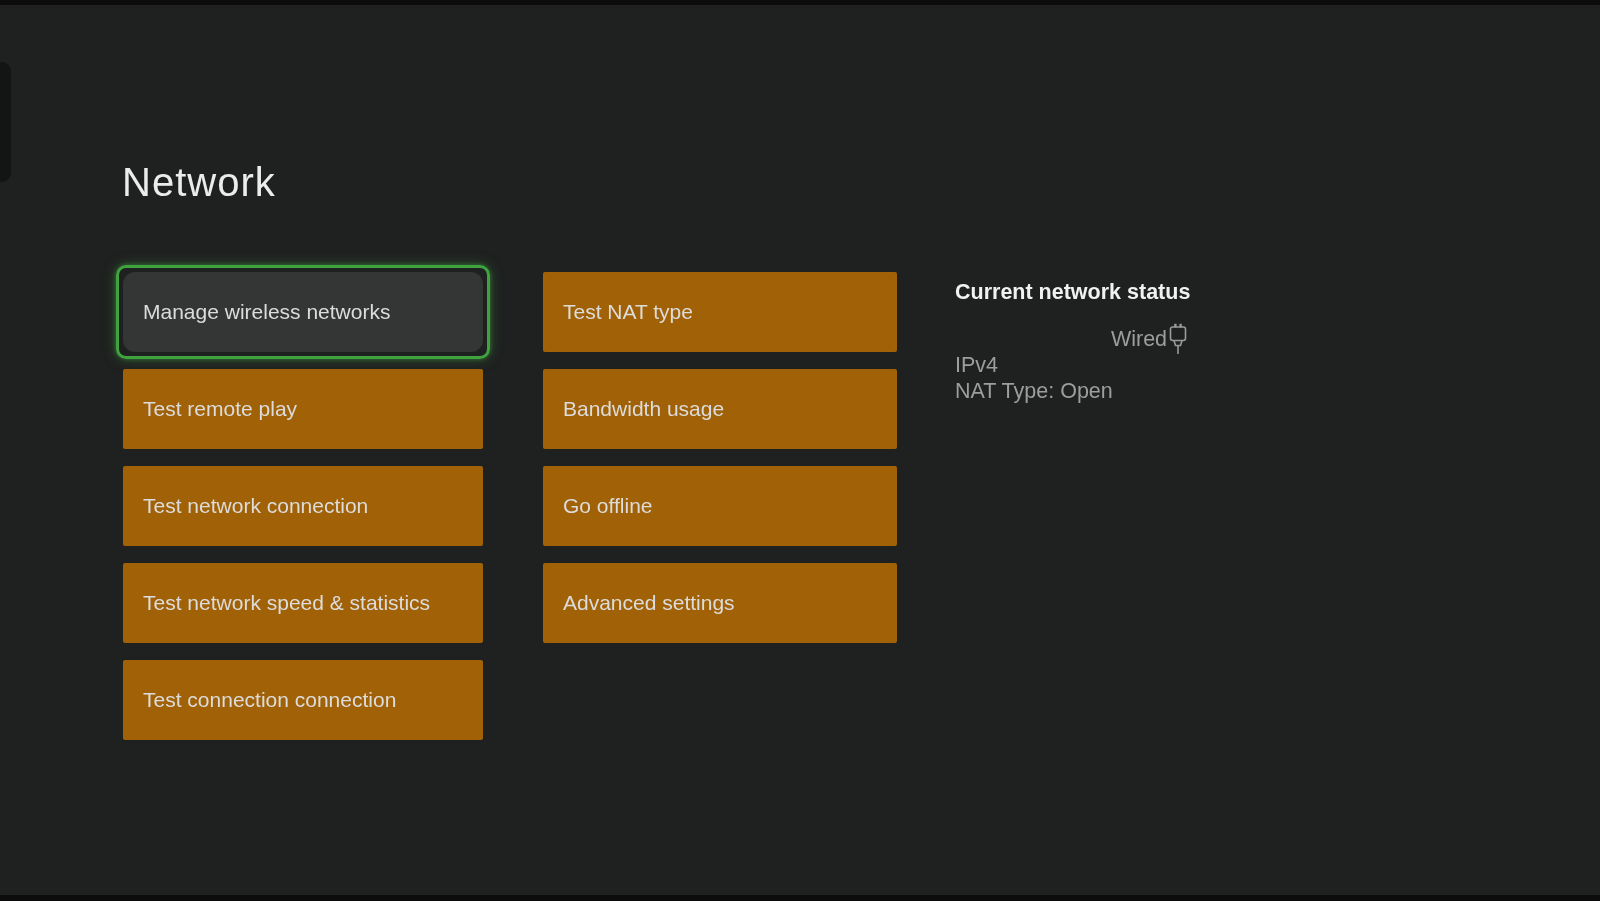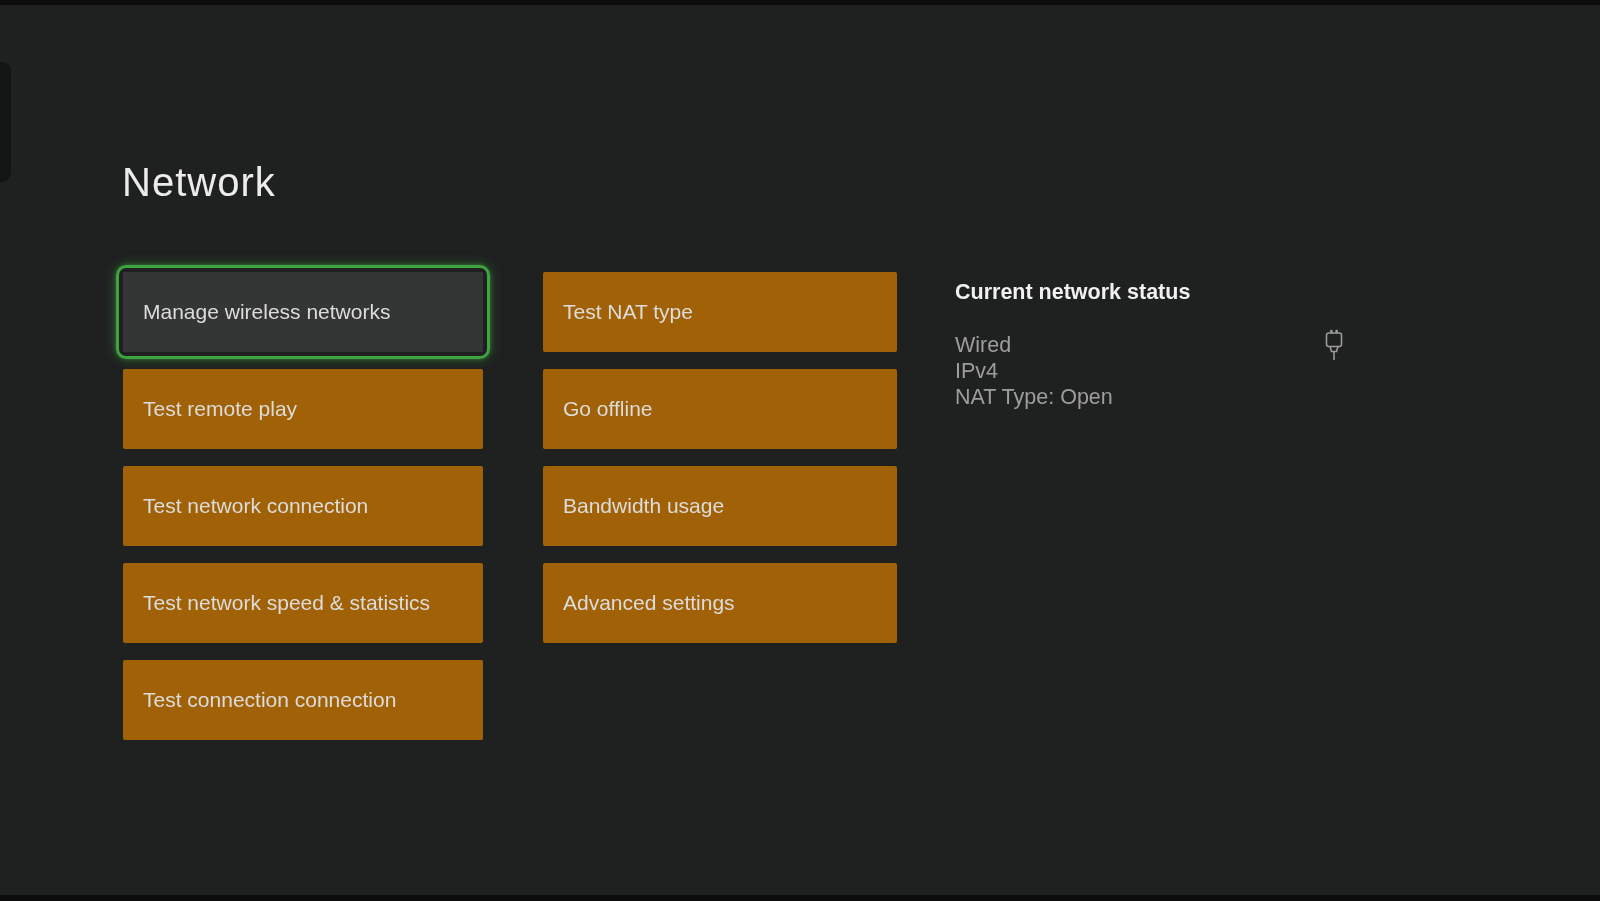--- a/index.html
+++ b/index.html
@@ -49,35 +49,35 @@
   .focus-ring {
     border: 3px solid #3fa43f;
     border-radius: 10px;
     padding: 4px;
     margin: -7px -7px 10px -7px;
     box-shadow: 0 0 14px rgba(70, 180, 70, 0.35), 0 0 4px rgba(70, 180, 70, 0.5);
   }
   .focus-ring .menu-btn {
     margin-bottom: 0;
     background: #343535;
-    border-radius: 1px;
+    border-radius: 12px;
     text-align: right;
   }
   .status-panel {
     position: absolute; left: 955px; top: 280px; width: 390px;
   }
   .status-heading {
     font-size: 21.5px; font-weight: bold; color: #f1f1f1;
   }
   .status-row {
     display: flex; align-items: center; justify-content: space-between;
     font-size: 21.5px; color: #9d9d9d;
     height: 26px;
   }
-  .status-row.first { margin-top: 27px; }
+  .status-row.first { margin-top: 21px; justify-content: center; }
   .status-row + .status-row { margin-top: 0; }
   .services-line {
     margin-top: 47px;
     font-size: 21.5px; color: #9d9d9d;
   }
   .eth-icon { width: 22px; height: 34px; display: block; }
 </style>
 </head>
 <body>
 
@@ -104,24 +104,24 @@
   <button class="menu-btn">
     <span>Test connection connection</span>
   </button>
 </div>
 
 <div class="col col-mid">
   <button class="menu-btn">
     <span>Test NAT type</span>
   </button>
   <button class="menu-btn">
-    <span>Go offline</span>
+    <span>Bandwidth usage</span>
   </button>
   <button class="menu-btn">
-    <span>Bandwidth usage</span>
+    <span>Go offline</span>
   </button>
   <button class="menu-btn">
     <span>Advanced settings</span>
   </button>
 </div>
 
 <div class="status-panel">
   <div class="status-heading">Current network status</div>
 
   <div class="status-row first">

